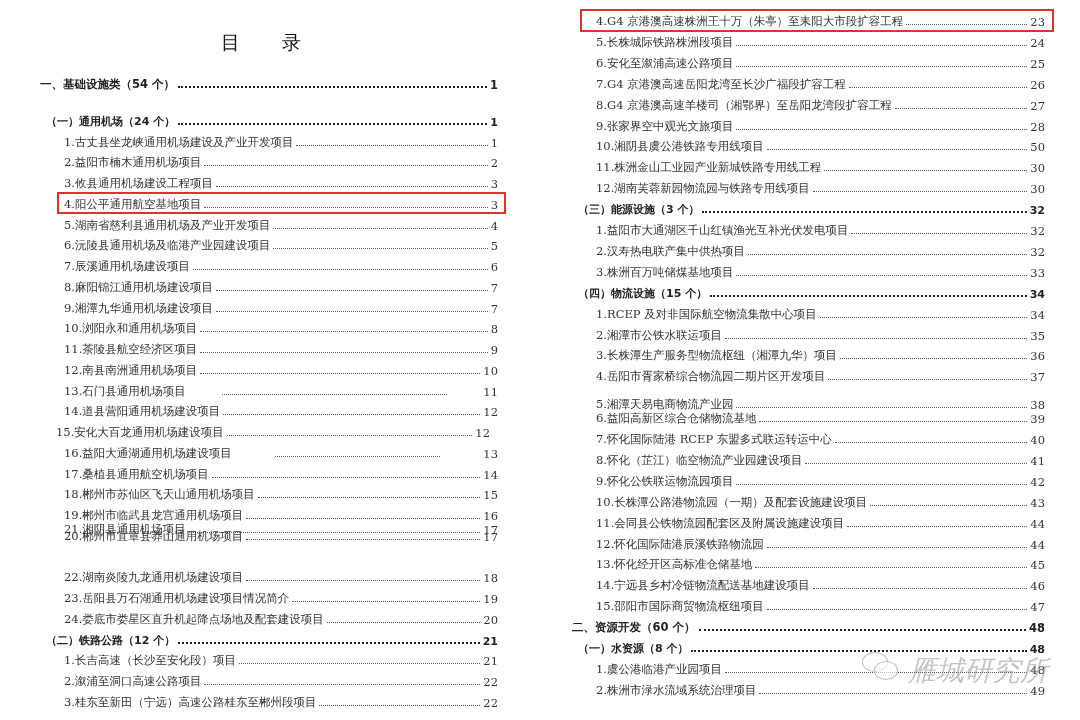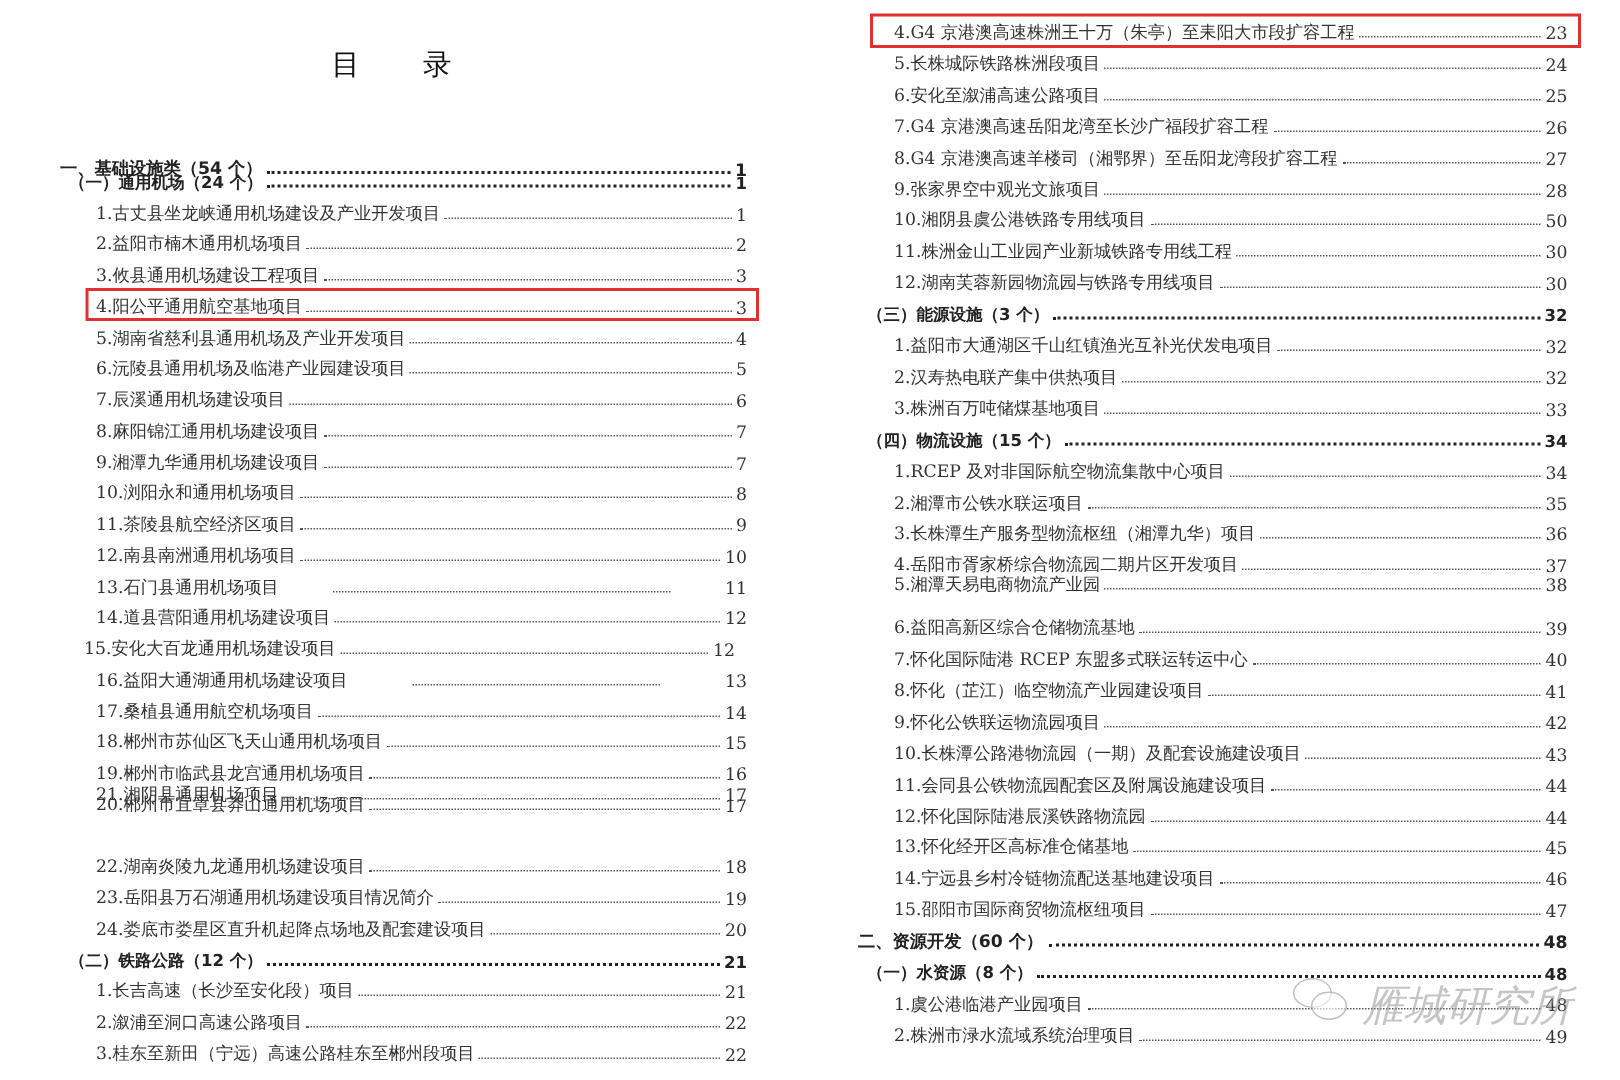--- a/index.html
+++ b/index.html
@@ -24,21 +24,21 @@
   .wm-icon { width:40px; height:30px; position:relative; }
   .wm-icon .b1 { position:absolute; left:0; top:0; width:24px; height:18px; border:1.5px solid rgba(150,150,150,0.6); border-radius:50%; }
   .wm-icon .b2 { position:absolute; left:12px; top:9px; width:22px; height:17px; border:1.5px solid rgba(150,150,150,0.6); border-radius:50%; background:rgba(255,255,255,0.6); }
 </style>
 </head>
 <body>
 
 <div class="page page-left">
   <div class="toc-title">目 录</div>
   <div id="left-rows">
-      <div class="row lvl1" style="left: 40px; width: 458px; top: 100px;">
+      <div class="row lvl1" style="left: 40px; width: 458px; top: 72px;">
         <span class="label">一、基础设施类（54 个）</span>
         <span class="dots"></span>
         <span class="num">1</span>
       </div>
       <div class="row lvl2" style="left: 46px; width: 452px; top: 108.75px;">
         <span class="label">（一）通用机场（24 个）</span>
         <span class="dots"></span>
         <span class="num">1</span>
       </div>
       <div class="row lvl3" style="left: 64px; width: 434px; top: 129.5px;">
@@ -269,21 +269,21 @@
       <div class="row lvl3" style="left: 56px; width: 449px; top: 343.4px;">
         <span class="label">3.长株潭生产服务型物流枢纽（湘潭九华）项目</span>
         <span class="dots"></span>
         <span class="num">36</span>
       </div>
       <div class="row lvl3" style="left: 56px; width: 449px; top: 364.3px;">
         <span class="label">4.岳阳市胥家桥综合物流园二期片区开发项目</span>
         <span class="dots"></span>
         <span class="num">37</span>
       </div>
-      <div class="row lvl3" style="left: 56px; width: 449px; top: 377px;">
+      <div class="row lvl3" style="left: 56px; width: 449px; top: 392px;">
         <span class="label">5.湘潭天易电商物流产业园</span>
         <span class="dots"></span>
         <span class="num">38</span>
       </div>
       <div class="row lvl3" style="left: 56px; width: 449px; top: 406.1px;">
         <span class="label">6.益阳高新区综合仓储物流基地</span>
         <span class="dots"></span>
         <span class="num">39</span>
       </div>
       <div class="row lvl3" style="left: 56px; width: 449px; top: 427px;">

